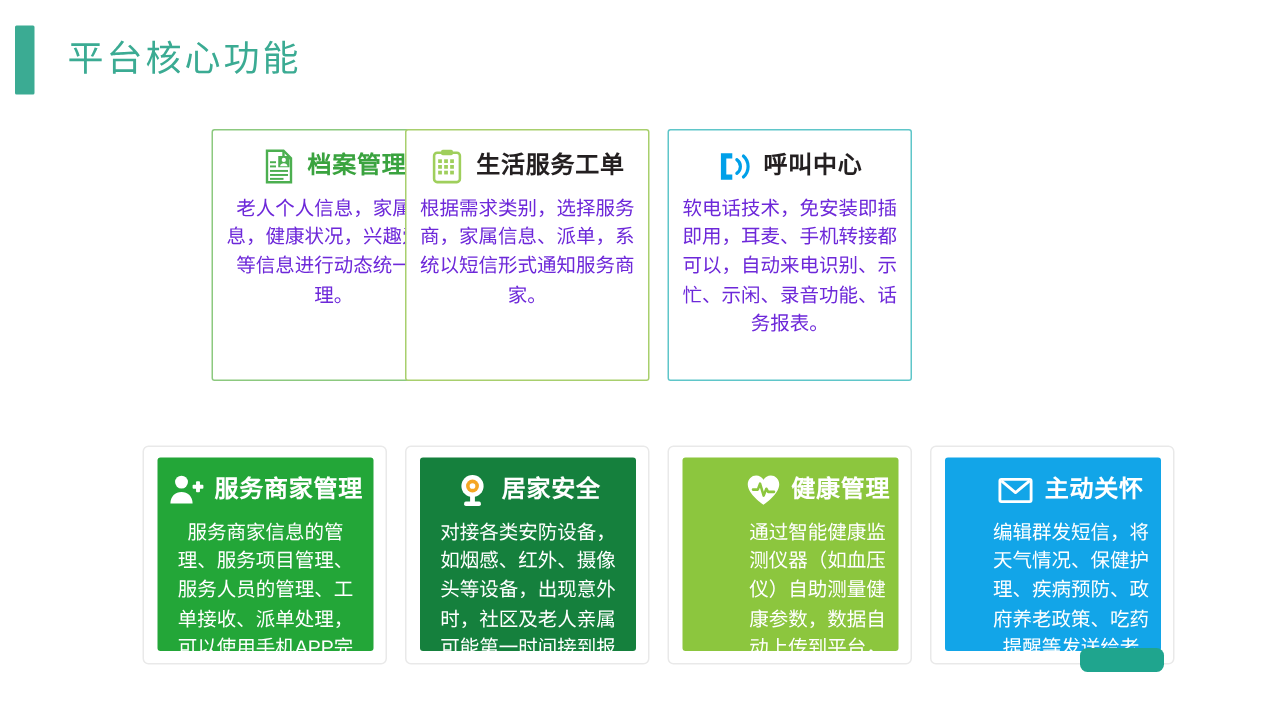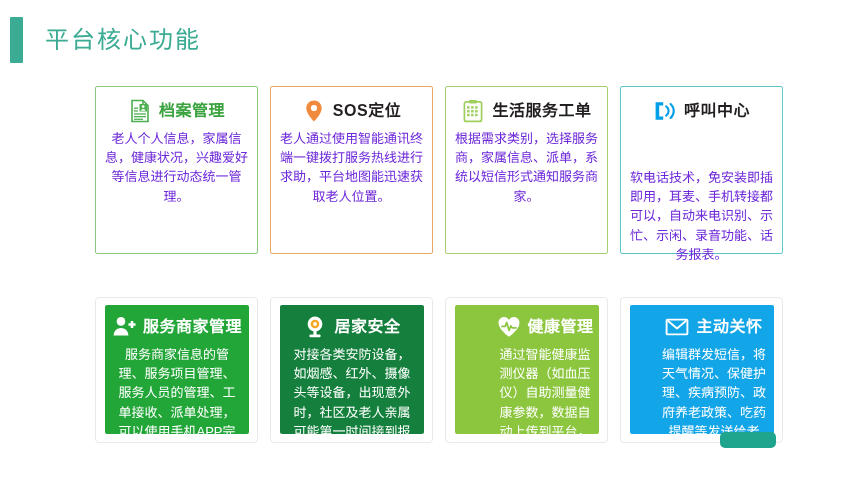--- a/index.html
+++ b/index.html
@@ -87,24 +87,24 @@
     border: 1px solid #cfcfcf;
     height: 168px;
   }
   .row-2 .card {
     height: 100%;
     border: none;
     padding: 9px 8px 6px 8px;
   }
 
   
-  .card.b-green  { border-color: #8cc97f; }
+  .card.b-green  { border-color: #8cc97f; margin-left: 46px; }
   .card.b-orange { border-color: #e8a864; }
   .card.b-lgreen { border-color: #a8cf6d; }
-  .card.b-teal   { border-color: #5fc6c9; gap: 39px; }
+  .card.b-teal   { border-color: #5fc6c9; }
 
   
   .card.f-green  { background: #23a638; }
   .card.f-orange { background: #15803d; align-items: flex-end; }
   .card.f-lgreen { background: #8cc63e; padding-left: 44px; }
   .card.f-blue   { background: #12a5e8; padding-left: 32px; }
 
   .card-head {
     display: flex;
     align-items: center;
@@ -181,34 +181,20 @@
               <rect x="6" y="17" width="12" height="1.3" fill="#4caf50"></rect>
               <rect x="6" y="19.6" width="9" height="1.3" fill="#4caf50"></rect>
             </svg>
           </span>
           <span class="card-title t-green">档案管理</span>
         </div>
         <div class="card-body">老人个人信息，家属信息，健康状况，兴趣爱好等信息进行动态统一管理。</div>
       </div>
     </div>
 
-    <div class="card-shell">
-      <div class="card b-orange">
-        <div class="card-head">
-          <span class="card-icon">
-            <svg viewBox="0 0 24 24">
-              <path d="M12 1.6 c-4.3 0-7.7 3.4-7.7 7.6 0 5.7 7.7 13.2 7.7 13.2 s7.7-7.5 7.7-13.2 c0-4.2-3.4-7.6-7.7-7.6z" fill="#f08a3c"></path>
-              <circle cx="12" cy="9" r="3.1" fill="#ffffff"></circle>
-            </svg>
-          </span>
-          <span class="card-title t-dark">SOS定位</span>
-        </div>
-        <div class="card-body">老人通过使用智能通讯终端一键拨打服务热线进行求助，平台地图能迅速获取老人位置。</div>
-      </div>
-    </div>
 
     <div class="card-shell">
       <div class="card b-lgreen">
         <div class="card-head">
           <span class="card-icon">
             <svg viewBox="0 0 24 24">
               <rect x="3.4" y="2.8" width="17.2" height="19.6" rx="2" fill="none" stroke="#9fcf5c" stroke-width="1.7"></rect>
               <rect x="8" y="0.9" width="8" height="3.6" rx="1.2" fill="#9fcf5c"></rect>
               <g fill="#9fcf5c">
                 <rect x="6.1" y="7.2" width="2.5" height="2.5"></rect>

